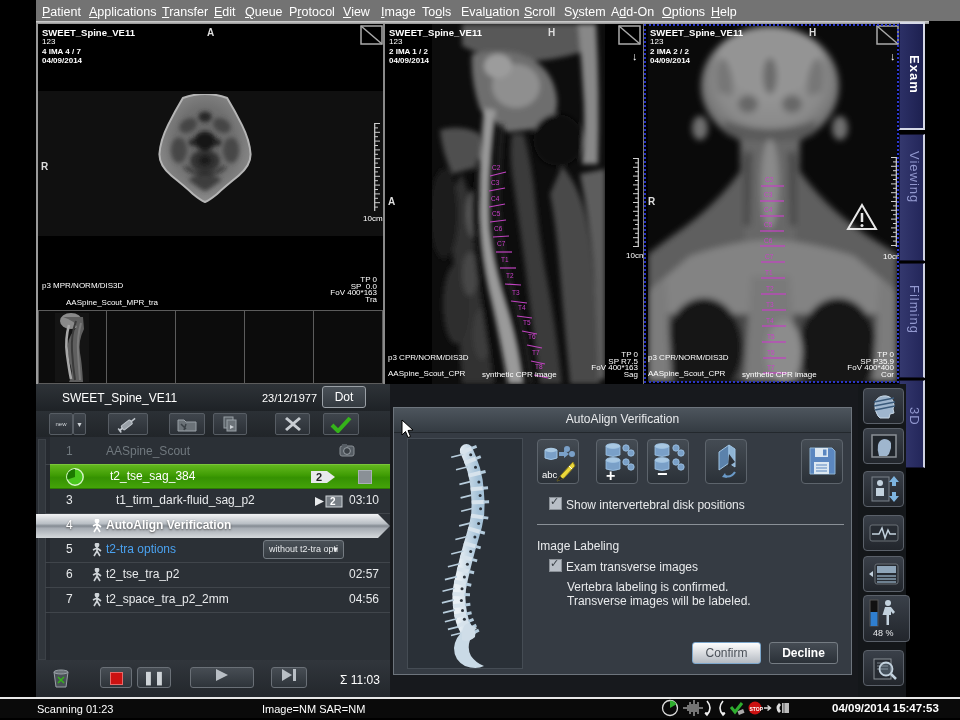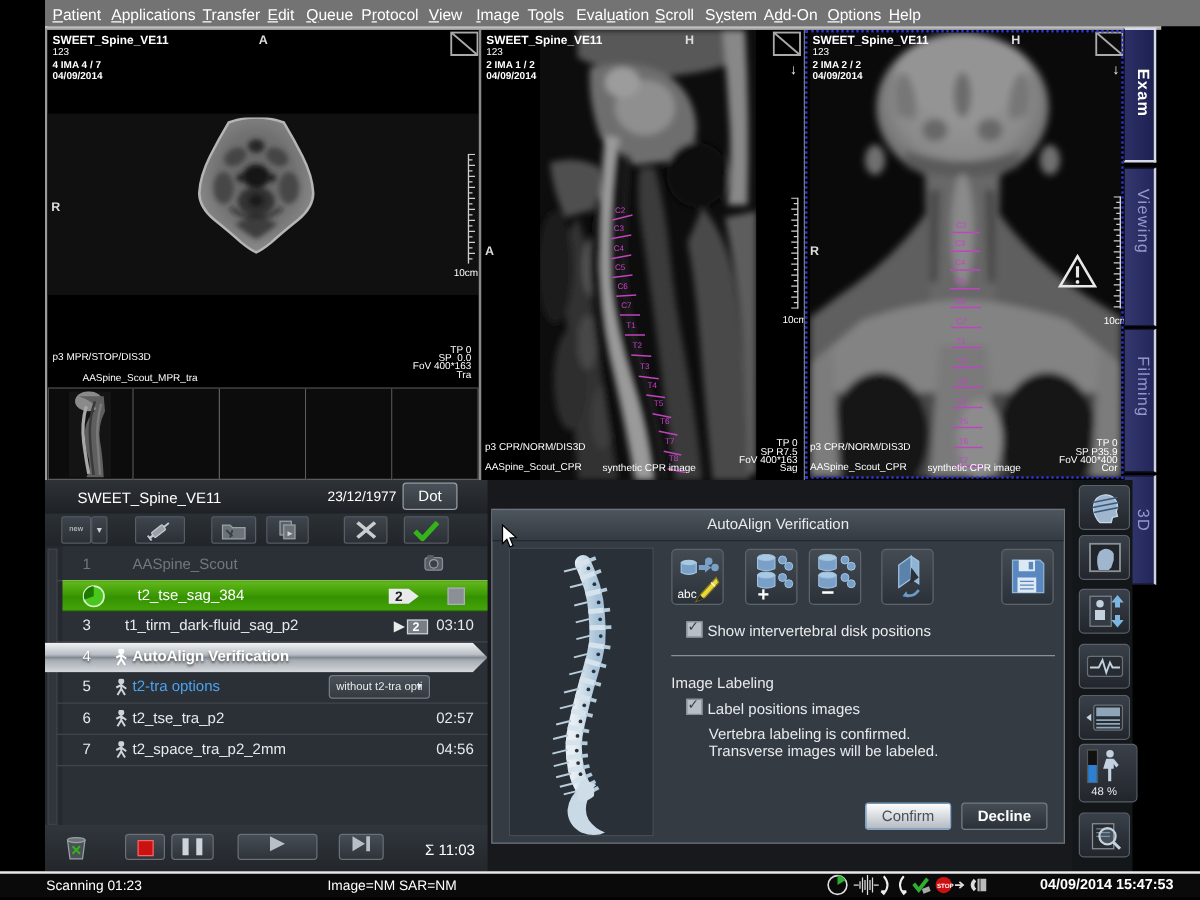--- a/index.html
+++ b/index.html
@@ -105,21 +105,21 @@
     <div class="vptxt marker" style="left:3px;top:137px;">R</div>
     <svg class="corner" style="left:322px;top:1px;" viewBox="0 0 23 20">
       <path d="M1 1 H22 V19 H1 Z" fill="none" stroke="#aaa" stroke-width="1.5"></path>
       <path d="M1 1 L22 19" stroke="#aaa" stroke-width="1.5"></path>
     </svg>
     <svg class="abs" style="left:336px;top:99px;" width="7" height="88" viewBox="0 0 7 88">
       <line x1="0.7" y1="0" x2="0.7" y2="88" stroke="#cfcfcf" stroke-width="1.2"></line>
       <path d="M0.5 0.5H6M0.5 4.9H4M0.5 9.3H6M0.5 13.7H4M0.5 18.1H6M0.5 22.5H4M0.5 26.9H6M0.5 31.3H4M0.5 35.7H6M0.5 40.1H4M0.5 44.5H6M0.5 48.9H4M0.5 53.3H6M0.5 57.7H4M0.5 62.1H6M0.5 66.5H4M0.5 70.9H6M0.5 75.3H4M0.5 79.7H6M0.5 84.1H4" stroke="#cfcfcf" stroke-width="1" fill="none"></path>
     </svg>
     <div class="vptxt sm" style="left:325px;top:190px;">10cm</div>
-    <div class="vptxt sm" style="left:4px;top:257px;">p3 MPR/STOP/DIS3D</div>
+    <div class="vptxt sm" style="left:4px;top:257px;">p3 MPR/NORM/DIS3D</div>
     <div class="vptxt sm" style="left:4px;top:274px;margin-left:24px;">AASpine_Scout_MPR_tra</div>
     <div class="vptxt rinfo" style="right:6px;top:253px;text-align:right;">TP 0<br>SP&nbsp; 0.0<br>FoV 400*163<br>Tra</div>
 
     <div class="abs" style="left:0;top:286px;width:345px;height:74px;border-top:1px solid #5c5c5c;">
       <div class="abs" style="left:0;top:0;width:69px;height:73px;background:#0c0c0c;border:1px solid #5c5c5c;border-top:none;box-sizing:border-box;"></div>
       <div class="abs" style="left:69px;top:0;width:69px;height:73px;background:#0c0c0c;border:1px solid #5c5c5c;border-top:none;border-left:none;box-sizing:border-box;"></div>
       <div class="abs" style="left:138px;top:0;width:69px;height:73px;background:#0c0c0c;border:1px solid #5c5c5c;border-top:none;border-left:none;box-sizing:border-box;"></div>
       <div class="abs" style="left:207px;top:0;width:69px;height:73px;background:#0c0c0c;border:1px solid #5c5c5c;border-top:none;border-left:none;box-sizing:border-box;"></div>
       <div class="abs" style="left:276px;top:0;width:69px;height:73px;background:#0c0c0c;border:1px solid #5c5c5c;border-top:none;border-left:none;box-sizing:border-box;"></div>
       <svg class="abs" style="left:17px;top:2px;" width="34" height="69" viewBox="0 0 34 69">
@@ -413,21 +413,21 @@
       <span class="abs" style="left:60px;top:4px;">t2_tse_sag_384</span>
       <svg class="abs" style="left:260px;top:5px;" width="26" height="14" viewBox="0 0 26 14">
           <path d="M1 1 h16 l8 6 -8 6 h-16 z" fill="#e8eaec"></path>
           <text x="6" y="11" font-size="11" font-weight="bold" fill="#222">2</text>
         </svg>
       <div class="abs" style="left:308px;top:5px;width:12px;height:12px;background:#8a9096;border:1px solid #aab0b6;"></div>
     </div>
 
     <div class="lrow" style="top:52px;">
       <span class="abs" style="left:30px;">3</span>
-        <span class="abs" style="left:64px;">t1_tirm_dark-fluid_sag_p2</span>
+        <span class="abs" style="left:80px;">t1_tirm_dark-fluid_sag_p2</span>
       <svg class="abs" style="left:278px;top:6px;" width="30" height="13" viewBox="0 0 30 13">
           <path d="M1 2 l9 4.5 -9 4.5 z" fill="#e8eaec"></path>
           <rect x="12" y="1" width="16" height="11" fill="#777e85" stroke="#cfd4d8"></rect>
           <text x="16" y="10" font-size="10" font-weight="bold" fill="#fff">2</text>
         </svg>
       <span class="abs" style="left:313px;">03:10</span>
     </div>
     <div class="abs" style="left:9px;top:76px;width:345px;height:1px;background:#40454b;"></div>
 
     <div class="abs" style="left:0;top:77px;width:354px;height:24px;background:linear-gradient(#f2f3f4,#b9bfc5 40%,#848b93 50%,#a7adb4 60%,#d5d9dc);clip-path:polygon(0 0,342px 0,354px 50%,342px 100%,0 100%);color:#fff;">
@@ -664,21 +664,21 @@
 
   <div class="chk" style="left:155px;top:89px;">
       <span>✓</span>
     </div>
   <div class="abs dtx" style="left:172px;top:90px;">Show intervertebral disk positions</div>
   <div class="abs" style="left:143px;top:116px;width:307px;height:1px;background:#8a9097;"></div>
   <div class="abs dtx" style="left:143px;top:131px;">Image Labeling</div>
   <div class="chk" style="left:155px;top:151px;">
       <span>✓</span>
     </div>
-  <div class="abs dtx" style="left:172px;top:152px;">Label positions images</div>
+  <div class="abs dtx" style="left:172px;top:152px;">Exam transverse images</div>
   <div class="abs dtx" style="left:173px;top:172px;">Vertebra labeling is confirmed.</div>
   <div class="abs dtx" style="left:173px;top:186px;">Transverse images will be labeled.</div>
 
   <div class="abs" style="left:298px;top:234px;width:69px;height:22px;background:linear-gradient(#fdfdfd,#b4bac2);border:1px solid #7da7cc;border-radius:3px;box-sizing:border-box;text-align:center;line-height:20px;font-size:12px;color:#4a5058;">Confirm</div>
   <div class="abs" style="left:375px;top:234px;width:69px;height:22px;background:linear-gradient(#454c54,#2b3138);border:1px solid #757c83;border-radius:3px;box-sizing:border-box;text-align:center;line-height:20px;font-size:12px;color:#fff;font-weight:bold;">Decline</div>
 </div>
 
 <svg class="abs" style="left:401px;top:419px;" width="13" height="20" viewBox="0 0 13 20">
   <path d="M1 1 L1 16 L4.5 12.5 L7 18.5 L9.5 17.5 L7 11.5 L12 11 Z" fill="#fff" stroke="#000" stroke-width="1"></path>
 </svg>

